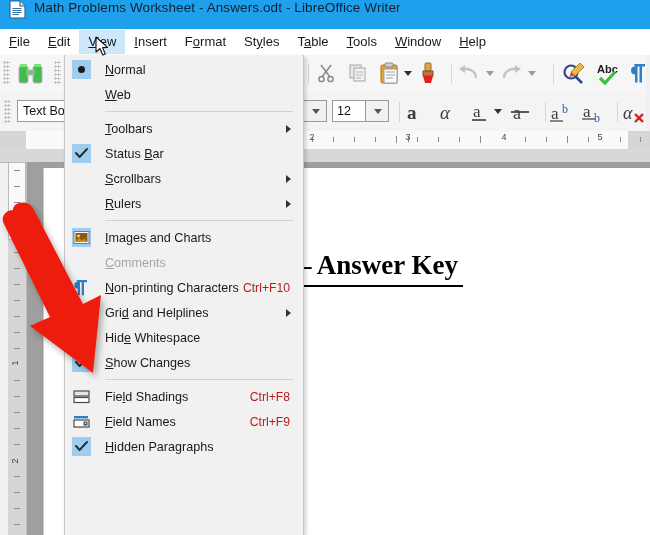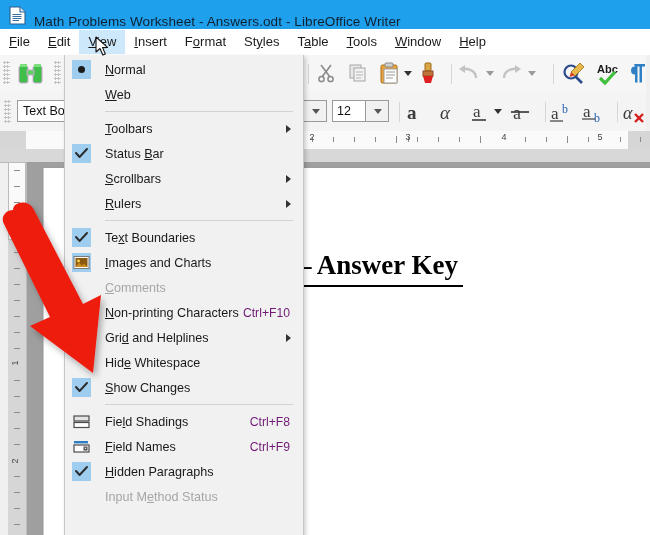--- a/index.html
+++ b/index.html
@@ -8,21 +8,21 @@
     font-family:"Liberation Sans", sans-serif;
     background:#ffffff;
     -webkit-font-smoothing:antialiased;
   }
   #app{position:relative;width:650px;height:535px;overflow:hidden;background:#f0f0f0;}
 
   
   .titlebar{
     position:absolute;left:0;top:0;width:650px;height:29px;
     background:#1ea0ed;
-    display:flex;align-items:flex-end;
+    display:flex;align-items:flex-start;
   }
   .titlebar .doc-icon{margin-left:9px;margin-right:8px;display:block;}
   .titlebar .title-text{
     font-size:13.5px;color:#102030;font-family:"Liberation Sans",sans-serif;
     letter-spacing:0.1px;
   }
 
   
   .menubar{
     position:absolute;left:0;top:29px;width:650px;height:26px;
@@ -126,21 +126,21 @@
 
   .mrow{
     position:relative;height:25px;display:flex;align-items:center;
     font-size:12.6px;color:#1a1a1a;text-decoration:underline;
   }
   .mrow .mark{
     position:absolute;left:7px;top:3px;width:19px;height:19px;
     display:flex;align-items:center;justify-content:center;
   }
   .mrow .mlabel{position:absolute;left:40px;white-space:nowrap;}
-  .mrow .mshort{position:absolute;right:13px;font-size:12.2px;color:#701a75;margin-left:27px;}
+  .mrow .mshort{position:absolute;right:13px;font-size:12.2px;color:#b91c1c;margin-left:27px;}
   .mrow.disabled .mlabel,.mrow.disabled .mshort{color:#a6a6a6;}
   .mrow .arrow{
     position:absolute;right:12px;width:0;height:0;
     border-top:4px solid transparent;border-bottom:4px solid transparent;border-left:5px solid #333;
   }
   .mrow u{text-decoration:underline;}
 
   .chk{
     width:19px;height:19px;background:#9ecdf0;display:flex;align-items:center;justify-content:center;
   }
@@ -454,30 +454,20 @@
           <span class="mlabel"><u>S</u>crollbars</span>
           <span class="arrow"></span>
         </div>
         <div class="mrow">
           <span class="mlabel"><u>R</u>ulers</span>
           <span class="arrow"></span>
         </div>
         <div class="msep"></div>
         <div class="mrow">
           <span class="mark">
-            <span class="chk">
-              <svg width="13" height="11" viewBox="0 0 13 11">
-                <path d="M1 5 L4.6 9 L12 1" fill="none" stroke="#2b2b2b" stroke-width="1.9" stroke-linecap="round" stroke-linejoin="round"></path>
-              </svg>
-            </span>
-          </span>
-          <span class="mlabel">Te<u>x</u>t Boundaries</span>
-        </div>
-        <div class="mrow">
-          <span class="mark">
             <span style="display:block;width:19px;height:19px;background:#9ecdf0;"><svg width="19" height="19" viewBox="0 0 19 19">
                 <rect x="2" y="3.5" width="15" height="12" fill="#fafafa" stroke="#7a7a7a"></rect>
                 <rect x="3.5" y="5" width="12" height="9" fill="#8a5a12"></rect>
                 <circle cx="6.5" cy="8" r="1.4" fill="#ffd84a"></circle>
                 <path d="M3.5 14 L7 9.5 L10 12.5 L12 10.5 L15.5 14 z" fill="#c98a22"></path>
               </svg></span>
           </span>
           <span class="mlabel"><u>I</u>mages and Charts</span>
         </div>
         <div class="mrow disabled">
@@ -534,23 +524,20 @@
         </div>
         <div class="mrow">
           <span class="mark">
             <span class="chk">
               <svg width="13" height="11" viewBox="0 0 13 11">
                 <path d="M1 5 L4.6 9 L12 1" fill="none" stroke="#2b2b2b" stroke-width="1.9" stroke-linecap="round" stroke-linejoin="round"></path>
               </svg>
             </span>
           </span>
           <span class="mlabel"><u>H</u>idden Paragraphs</span>
-        </div>
-        <div class="mrow disabled">
-          <span class="mlabel">Input M<u>e</u>thod Status</span>
         </div>
       </div>
   </div>
 
   <div class="red-arrow">
     <svg width="115" height="195" viewBox="0 0 115 195">
       <defs>
         <filter id="ash" x="-30%" y="-30%" width="190%" height="190%">
           <feDropShadow dx="3" dy="4" stdDeviation="3" flood-color="#000" flood-opacity="0.30"></feDropShadow>
         </filter>

